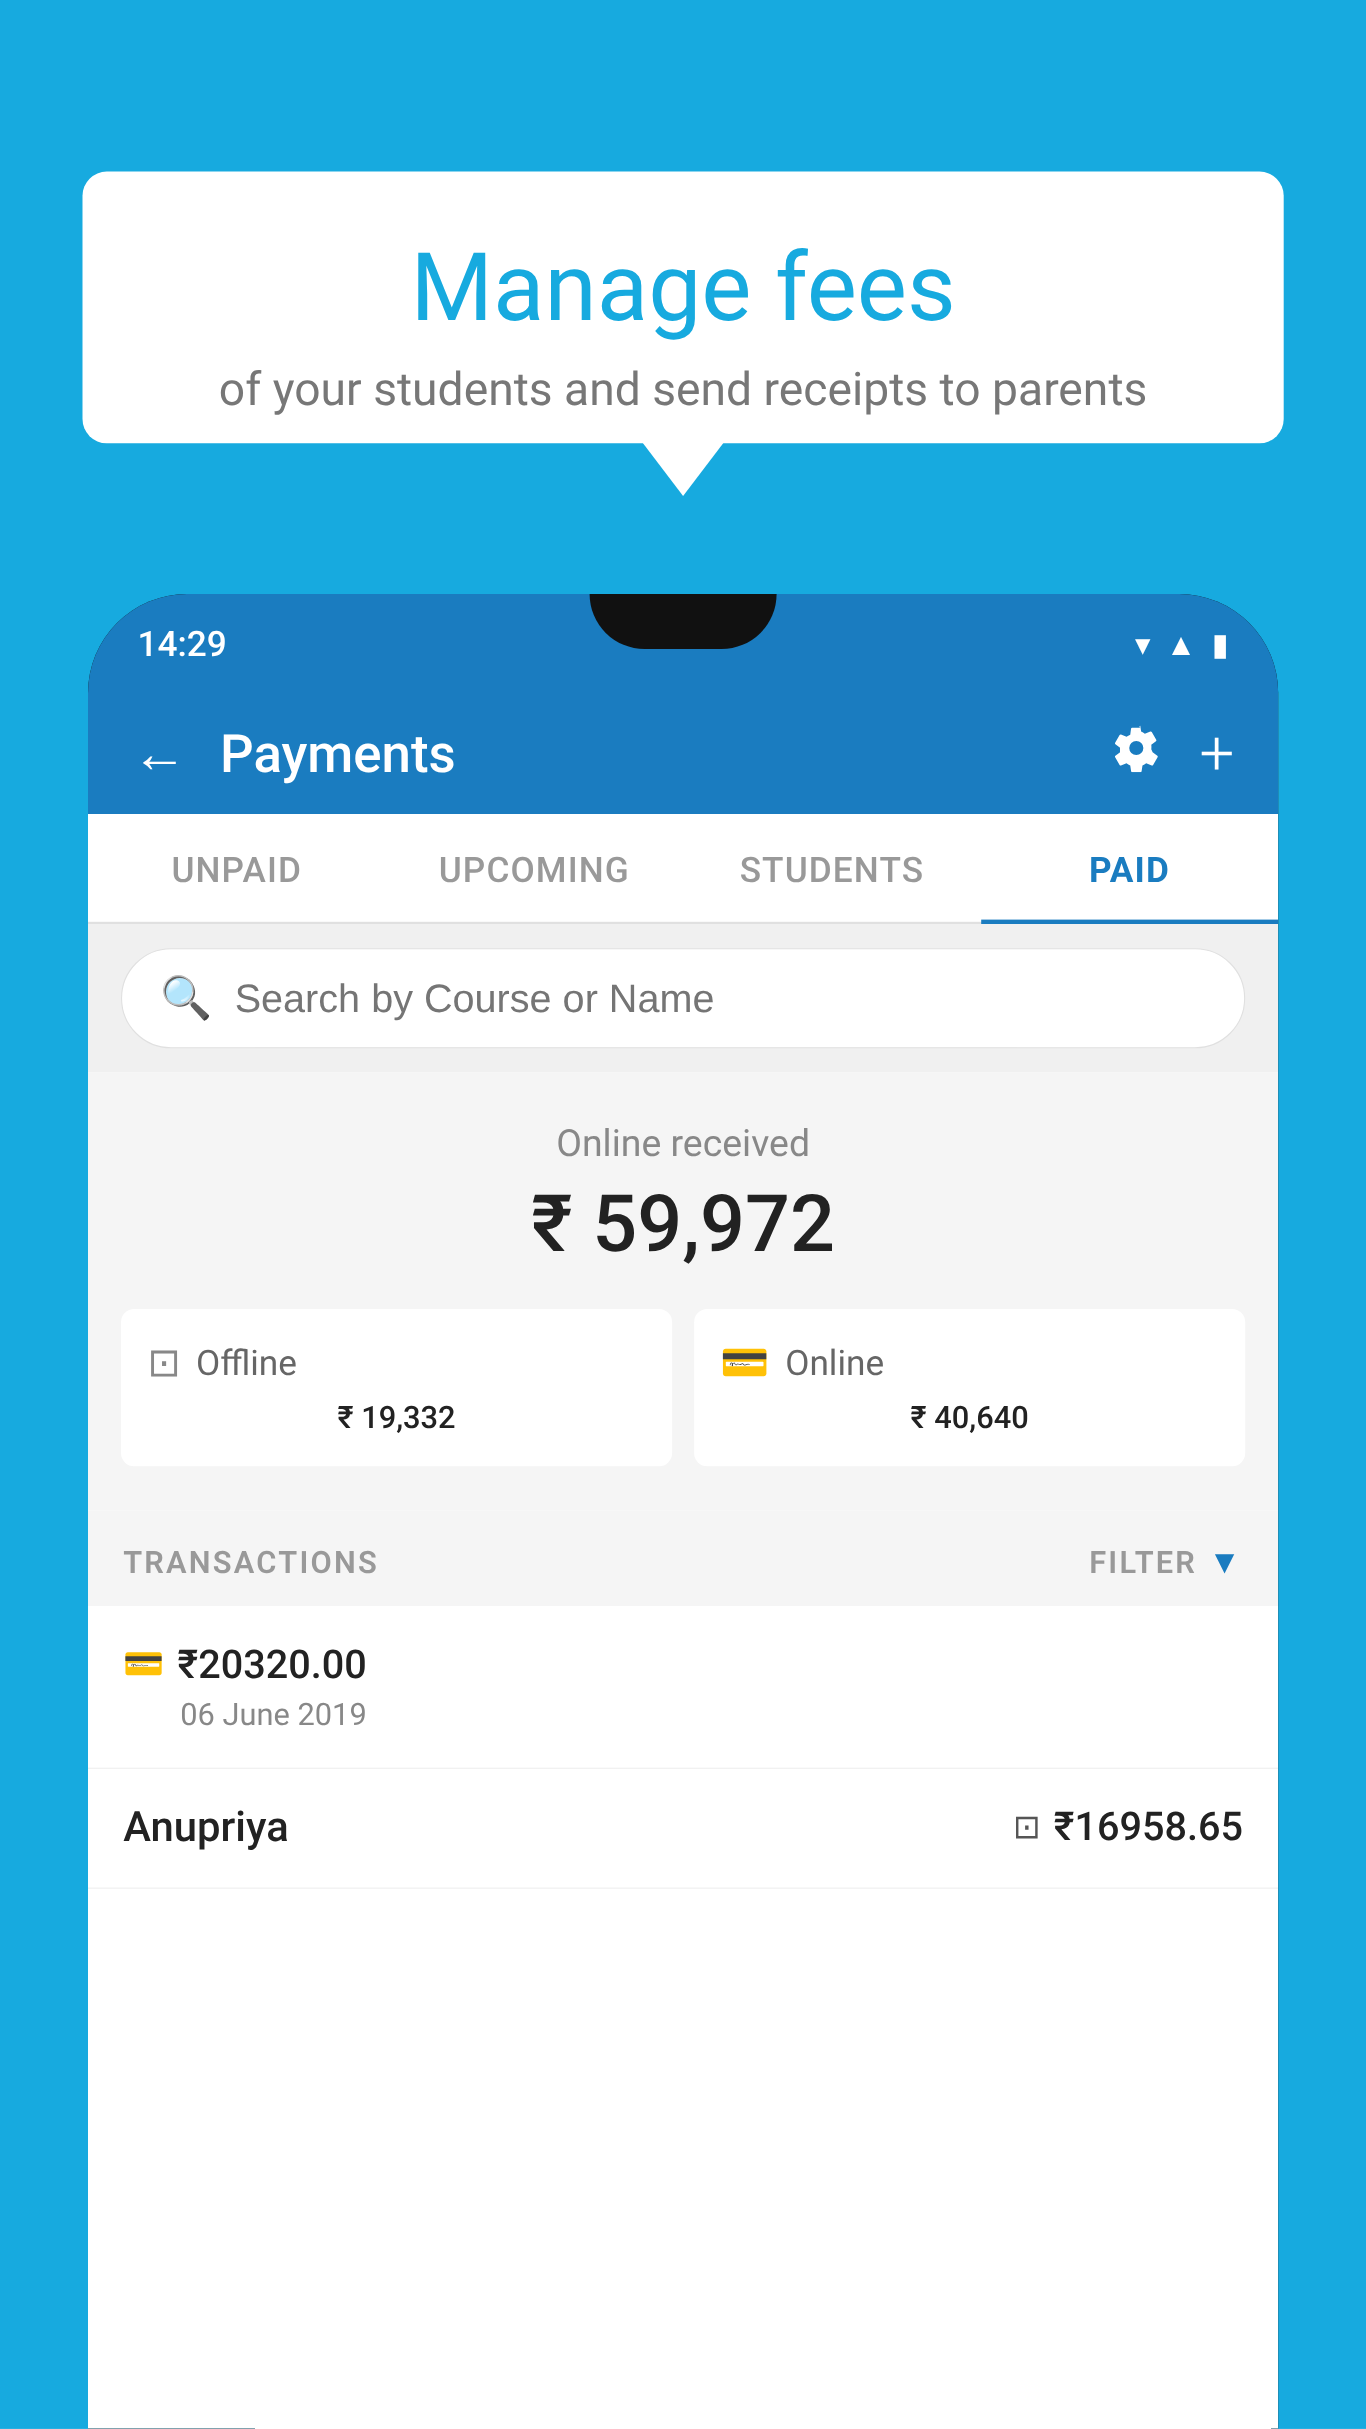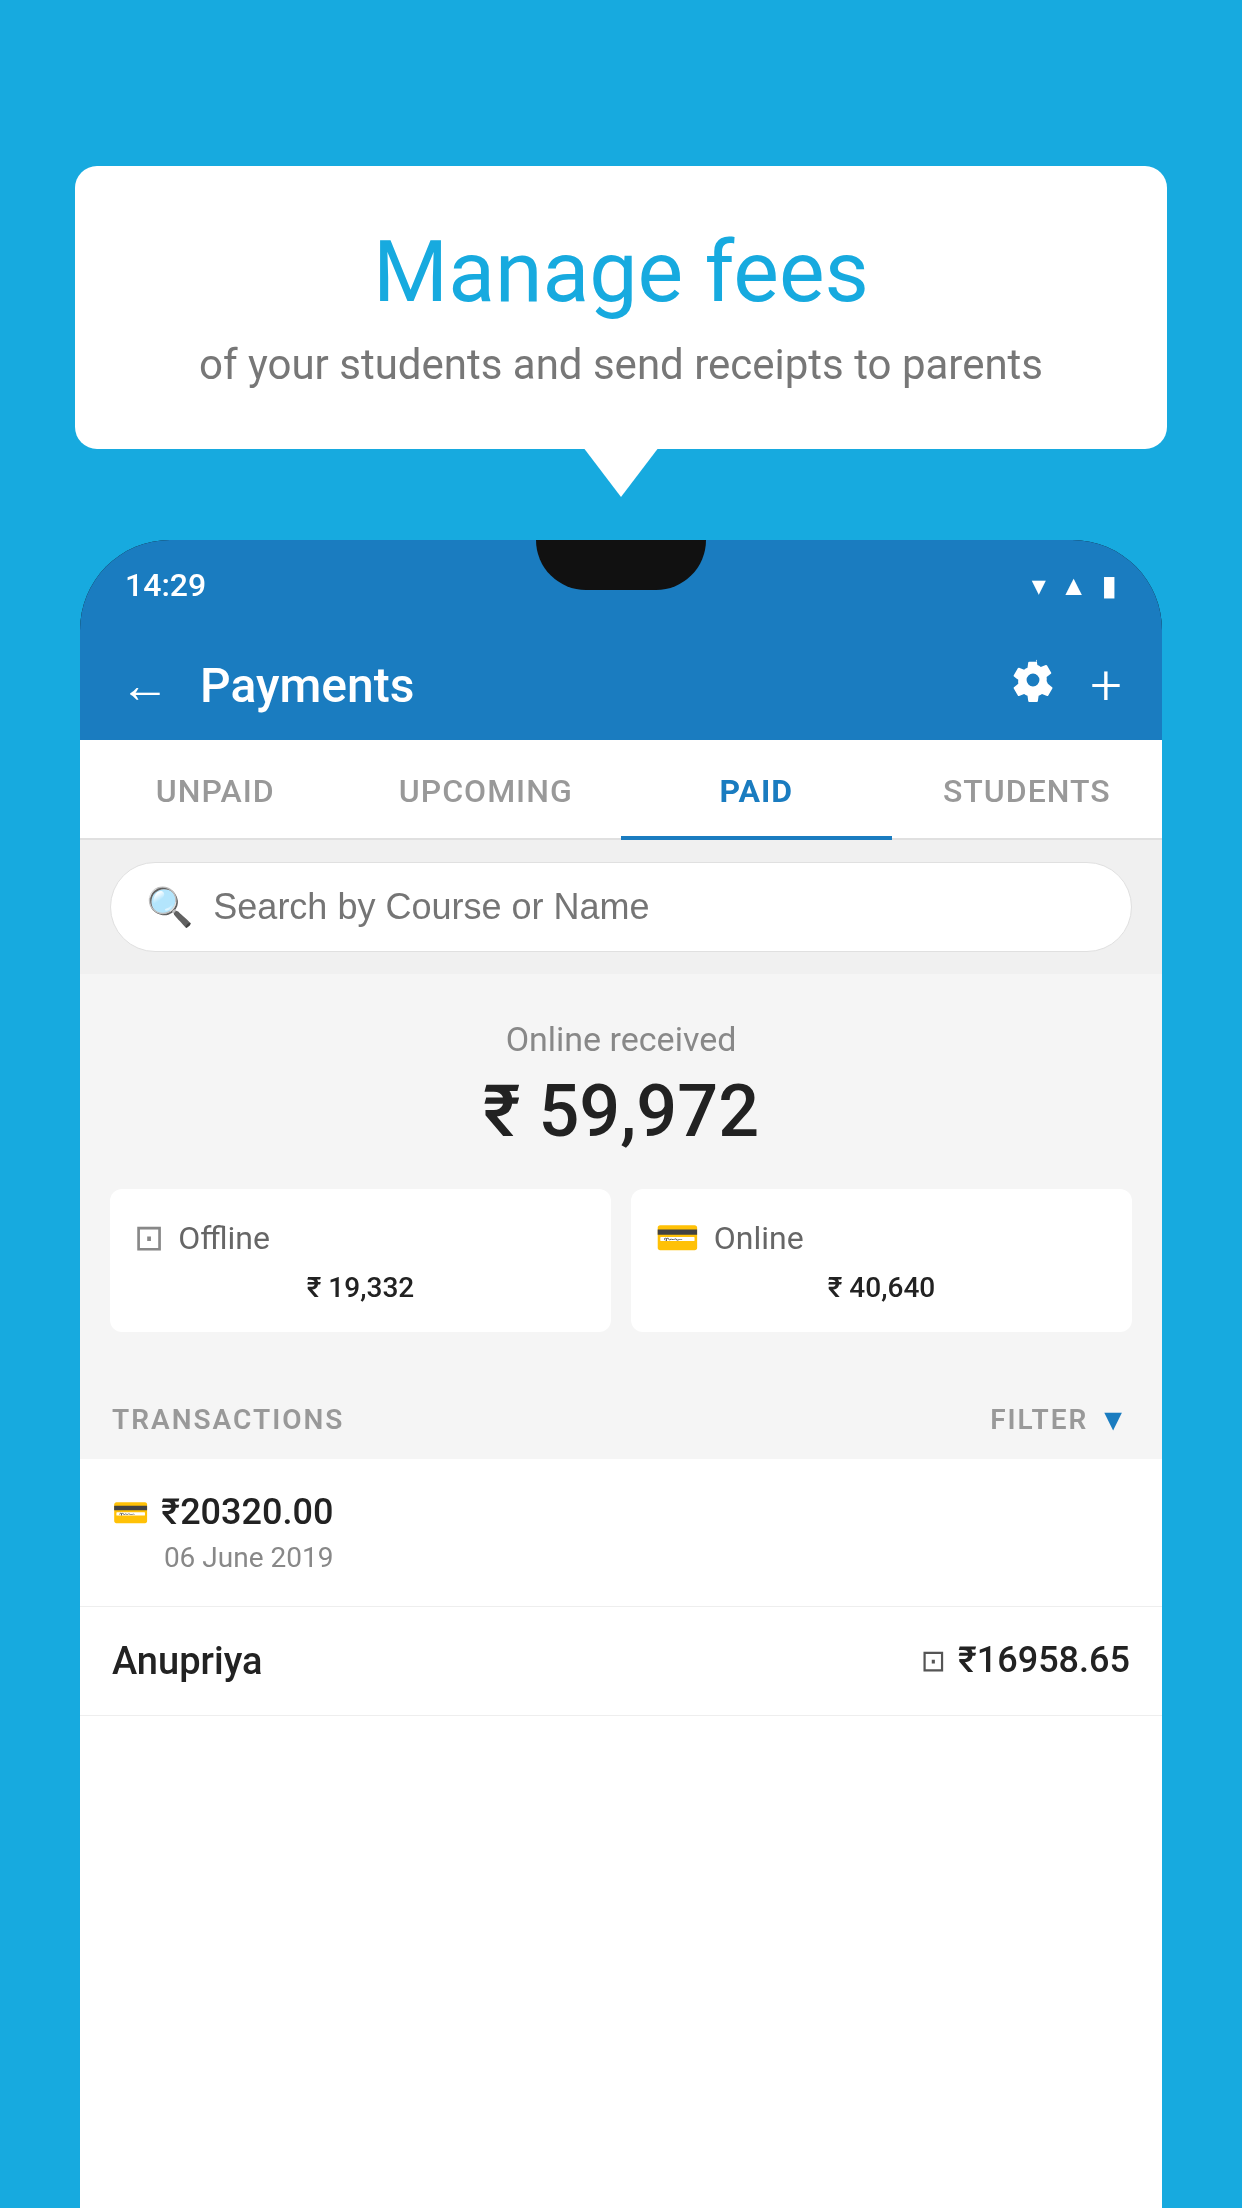--- a/index.html
+++ b/index.html
@@ -9,26 +9,26 @@
       height: 2208px;
       background-color: #17AADF;
       font-family: 'Roboto', Arial, sans-serif;
       overflow: hidden;
       position: relative;
     }
 
     
     .speech-bubble {
       position: absolute;
-      top: 166px;
+      top: 156px;
       left: 75px;
       right: 75px;
       background: white;
       border-radius: 22px;
-      padding: 55px 60px 60px;
+      padding: 55px 60px 24px;
       text-align: center;
     }
     .speech-bubble::after {
       content: '';
       position: absolute;
       bottom: -48px;
       left: 50%;
       transform: translateX(-50%);
       border-width: 50px 38px 0;
       border-style: solid;
@@ -358,22 +358,22 @@
             <path d="M12 15.5A3.5 3.5 0 0 1 8.5 12 3.5 3.5 0 0 1 12 8.5a3.5 3.5 0 0 1 3.5 3.5 3.5 3.5 0 0 1-3.5 3.5m7.43-2.92c.04-.34.07-.69.07-1.08s-.03-.74-.07-1.08l2.33-1.82c.21-.16.27-.46.12-.7l-2.21-3.82c-.14-.25-.44-.33-.69-.25l-2.74 1.1c-.57-.44-1.18-.79-1.85-1.06l-.42-2.92A.54.54 0 0 0 14.07 2h-4.14a.54.54 0 0 0-.54.46L9 5.38c-.67.27-1.28.62-1.85 1.06L4.41 5.34c-.25-.08-.55 0-.69.25L1.51 9.41c-.15.24-.09.54.12.7l2.33 1.82C3.93 12.26 3.9 12.61 3.9 13s.03.74.07 1.08L1.63 15.9c-.21.16-.27.46-.12.7l2.21 3.82c.14.25.44.33.69.25l2.74-1.1c.57.44 1.18.79 1.85 1.06l.42 2.92c.07.26.29.45.54.45h4.14c.25 0 .47-.19.54-.45l.42-2.92c.67-.27 1.28-.62 1.85-1.06l2.74 1.1c.25.08.55 0 .69-.25l2.21-3.82c.15-.24.09-.54-.12-.7l-2.33-1.82z"></path>
           </svg>
         </span>
         <span class="header-icon" style="font-size:56px;font-weight:300;">+</span>
       </div>
     </div>
 
     <div class="tabs">
       <div class="tab">UNPAID</div>
       <div class="tab">UPCOMING</div>
+      <div class="tab">STUDENTS</div>
       <div class="tab active">PAID</div>
-      <div class="tab">STUDENTS</div>
     </div>
 
     <div class="search-container">
       <div class="search-bar">
         <span class="search-icon-wrap">🔍</span>
         <input class="search-input" type="text" placeholder="Search by Course or Name" style="">
       </div>
     </div>
 
     <div class="payment-summary">

